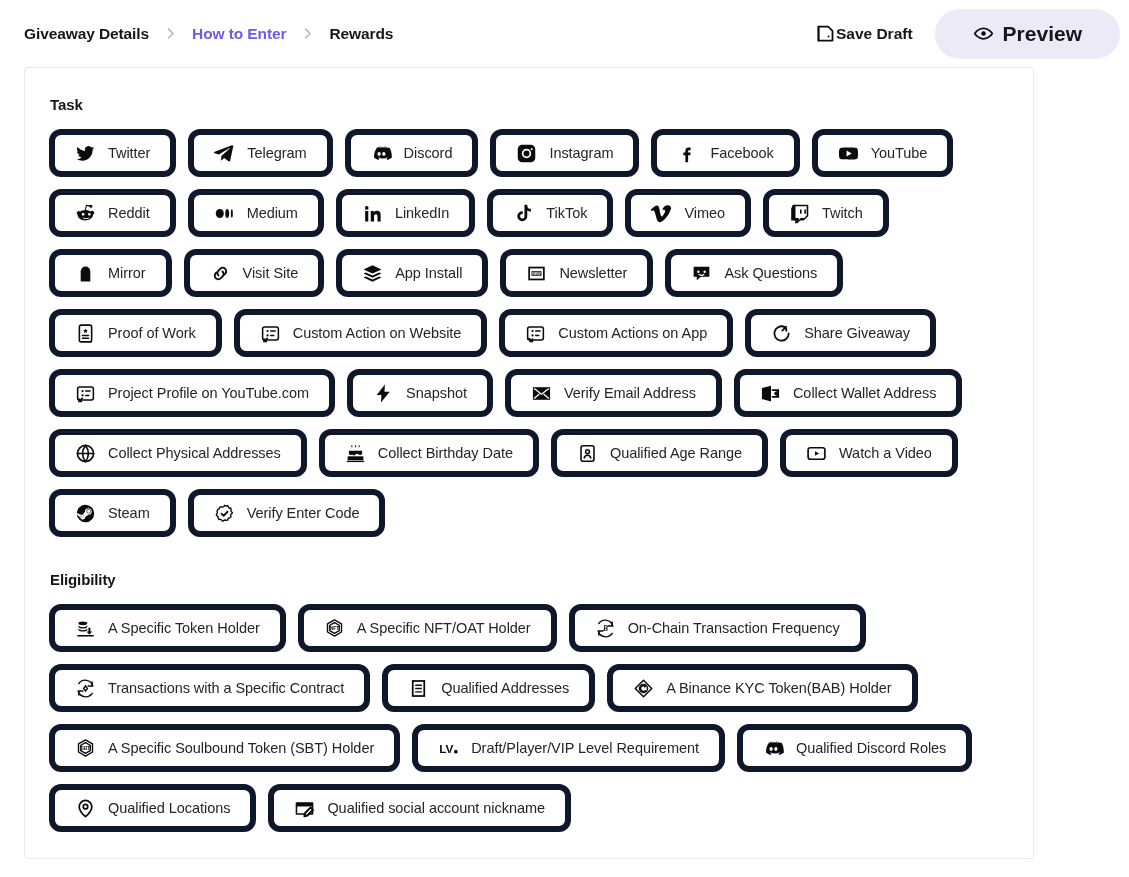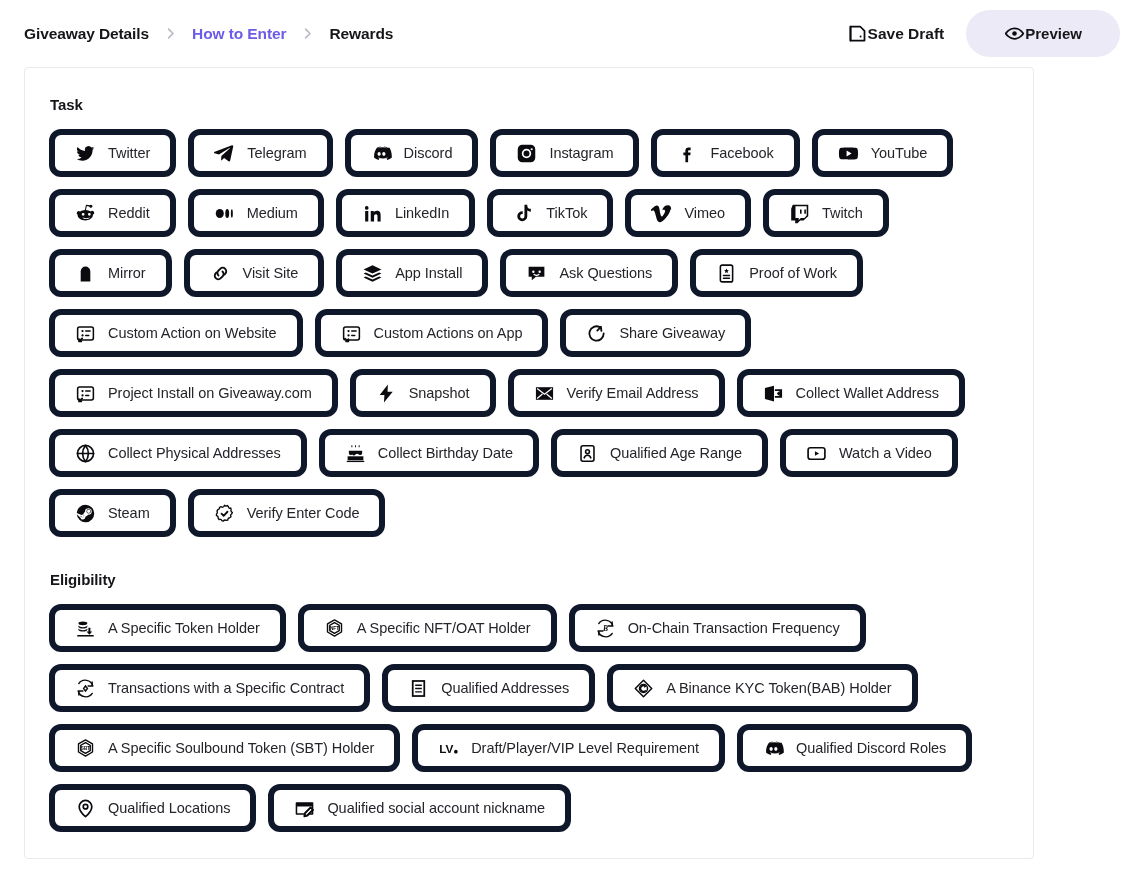--- a/index.html
+++ b/index.html
@@ -47,26 +47,26 @@
     font-size: 15.5px;
     font-weight: 700;
     color: #16161a;
     cursor: pointer;
     padding: 8px 4px;
     font-family: "Liberation Sans", sans-serif;
   }
   .btn-pill {
     display: flex;
     align-items: center;
-    gap: 0;
+    gap: 9px;
     background: #eceaf6;
     border: none;
     border-radius: 999px;
     padding: 13px 38px;
-    font-size: 15px;
+    font-size: 21px;
     font-weight: 700;
     color: #16161a;
     cursor: pointer;
     font-family: "Liberation Sans", sans-serif;
   }
 
   
   .panel {
     position: absolute;
     left: 24px;
@@ -298,20 +298,31 @@
               <path d="M12 2.5 1.8 7.3 12 12.1l10.2-4.8z"></path>
               <path d="M1.8 12 12 16.8 22.2 12l-2.6-1.2L12 14.3 4.4 10.8z"></path>
               <path d="M1.8 16.6 12 21.4l10.2-4.8-2.6-1.2L12 18.9l-7.6-3.5z"></path>
             </svg>
           </span>
           <span class="lbl">App Install</span>
         </div>
         <div class="opt">
           <span class="ic">
             <svg viewBox="0 0 24 24" fill="currentColor" stroke="none">
+              <path d="M2.6 4.2h18.8v15.6H2.6z"></path>
+              <path d="M4.6 6.2h14.8v11.6H4.6z" fill="#fff"></path>
+              <path d="M6.3 9.4h11.4v5.2H6.3z"></path>
+              <text x="12" y="13.3" font-size="4.1" font-family="Liberation Sans, sans-serif" font-weight="bold" fill="#fff" text-anchor="middle">NEW</text>
+            </svg>
+          </span>
+          <span class="lbl">Newsletter</span>
+        </div>
+        <div class="opt">
+          <span class="ic">
+            <svg viewBox="0 0 24 24" fill="currentColor" stroke="none">
               <path d="M3 4.4h18v11.3h-9.6L6.6 19.6v-3.9H3z"></path>
               <circle cx="8.4" cy="10" r="1.35" fill="#fff"></circle>
               <circle cx="15.6" cy="10" r="1.35" fill="#fff"></circle>
               <path d="M9.3 13.1c1.6 1.2 3.8 1.2 5.4 0" stroke="#fff" stroke-width="1.4" fill="none" stroke-linecap="round"></path>
             </svg>
           </span>
           <span class="lbl">Ask Questions</span>
         </div>
         <div class="opt">
           <span class="ic">
@@ -356,21 +367,21 @@
         </div>
         <div class="opt">
           <span class="ic">
             <svg viewBox="0 0 24 24" fill="none" stroke="currentColor" stroke-width="1.75" stroke-linecap="round" stroke-linejoin="round">
               <rect x="3" y="4.6" width="18" height="14.8" rx="2.2"></rect>
               <path d="M8.6 9.2h0.01M8.6 14.2h0.01" stroke-width="2.6"></path>
               <path d="M12.3 9.2h5M12.3 14.2h3.4"></path>
               <path d="M8.2 17.6 4.6 21M4.6 21h2.6M4.6 21v-2.6" stroke-width="2"></path>
             </svg>
           </span>
-          <span class="lbl">Project Install on Giveaway.com</span>
+          <span class="lbl">Project Profile on YouTube.com</span>
         </div>
         <div class="opt">
           <span class="ic">
             <svg viewBox="0 0 24 24" fill="currentColor" stroke="none">
               <path d="M13.6 1.8 4.2 13.6h5.4L9.1 22.2l10-12.3h-5.9z"></path>
             </svg>
           </span>
           <span class="lbl">Snapshot</span>
         </div>
         <div class="opt">

